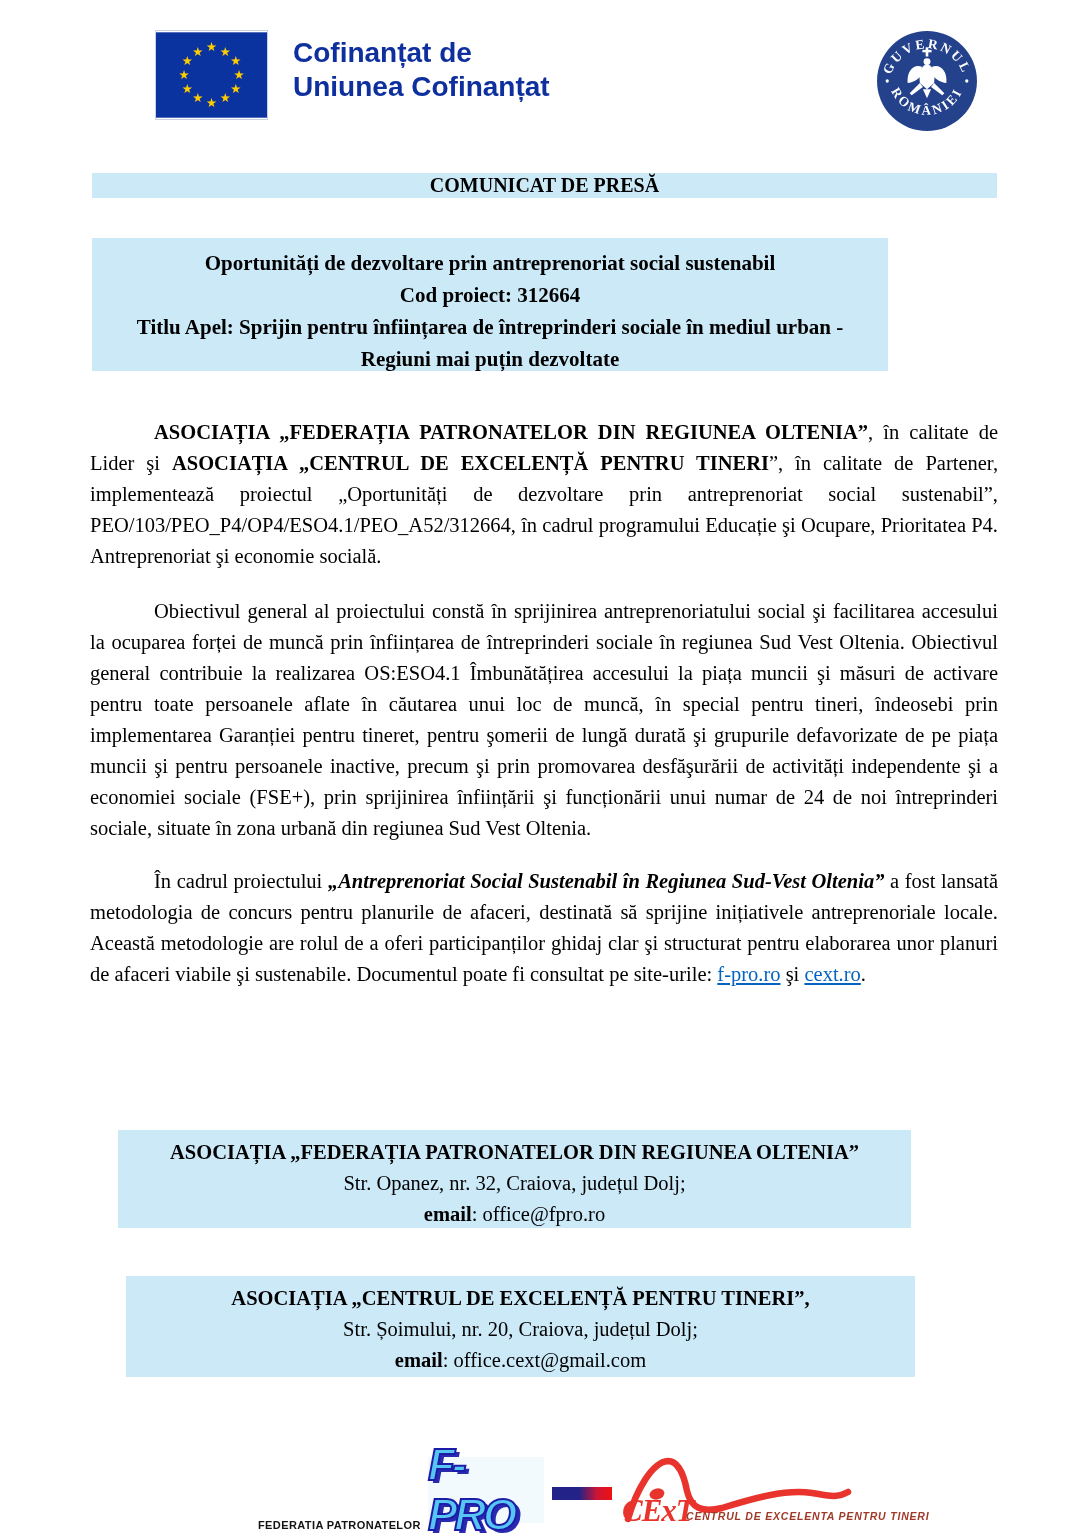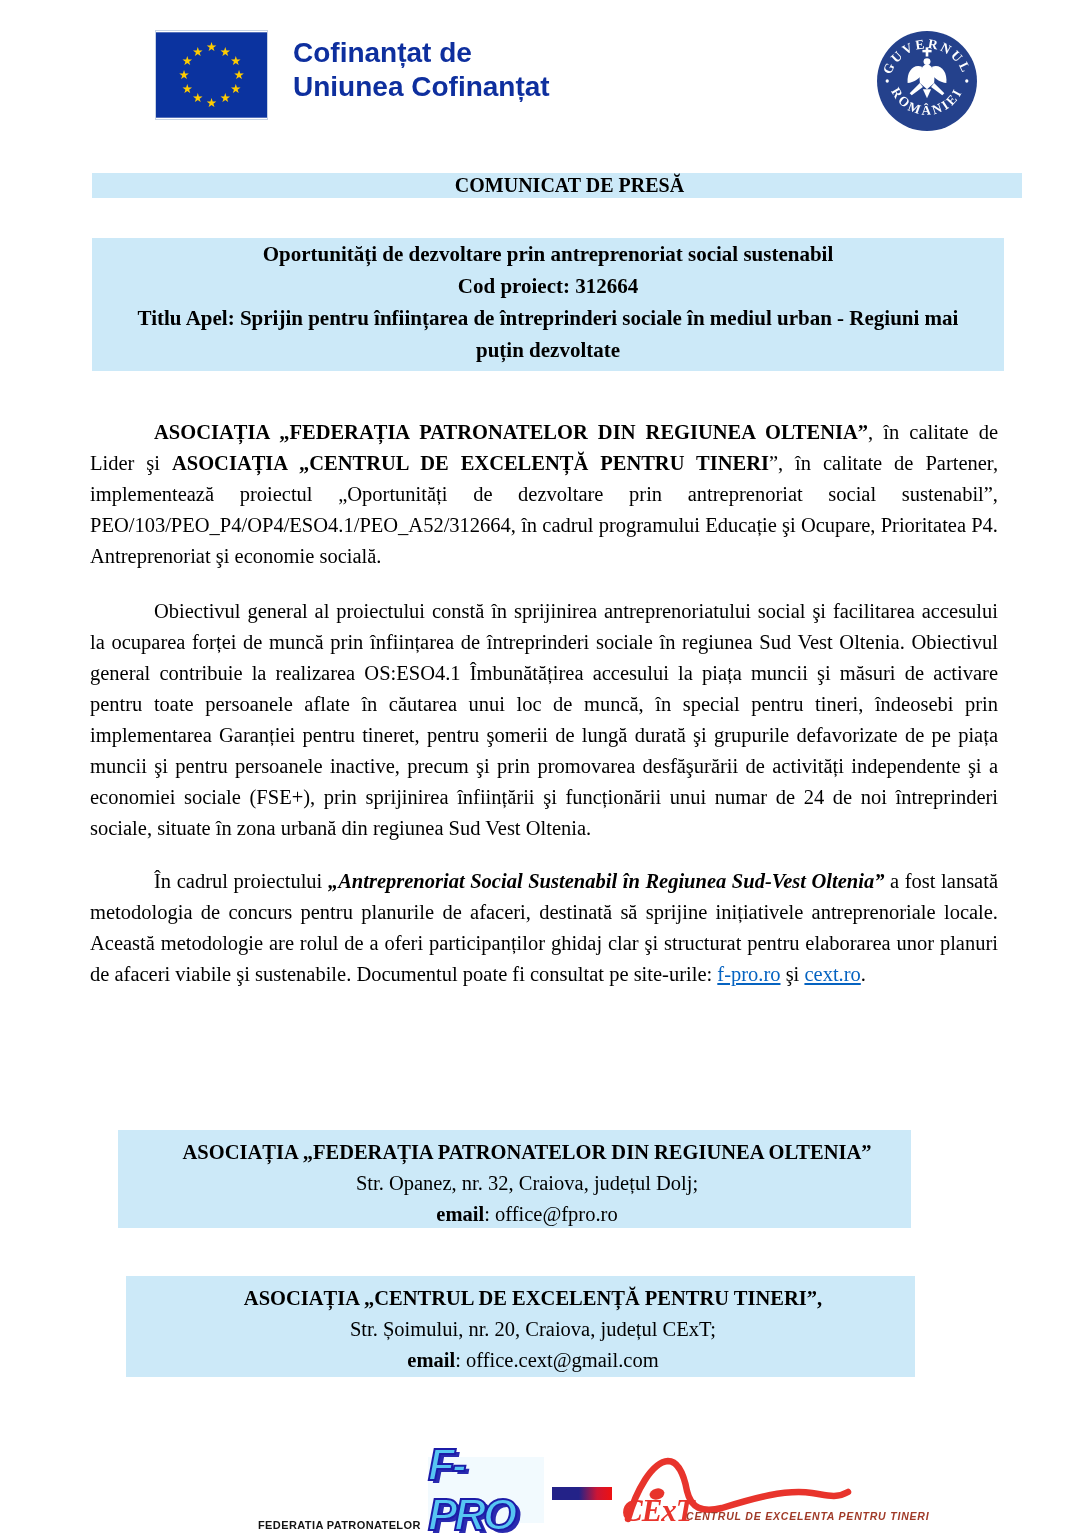--- a/index.html
+++ b/index.html
@@ -18,28 +18,28 @@
     border:1px solid #c6d2e4;box-sizing:border-box;
   }
   #eu-text{
     position:absolute;left:293px;top:36px;
     font-family:"Liberation Sans","DejaVu Sans",sans-serif;
     font-weight:bold;font-size:28px;line-height:34px;
     color:#0e2f9e;letter-spacing:0px;white-space:nowrap;
   }
   #gov-logo{position:absolute;left:876px;top:30px;width:102px;height:102px;}
   
-  .hl{background:#cce9f8;padding-left:25px;}
+  .hl{background:#cce9f8;}
   #banner{
     position:absolute;left:92px;top:173px;width:905px;height:25px;
     text-align:center;font-weight:bold;font-size:20px;line-height:25px;
   }
   #title-box{
-    position:absolute;left:92px;top:238px;width:912px;height:133px;
-    box-sizing:border-box;padding:0 42px 0 42px;
+    position:absolute;left:92px;top:238px;width:796px;height:133px;
+    box-sizing:border-box;padding:9px 42px 0 42px;
     text-align:center;font-weight:bold;font-size:21px;line-height:32px;
   }
   
   .para{
     position:absolute;left:90px;width:908px;
     font-size:20.5px;line-height:31px;
     text-align:justify;text-indent:64px;
   }
   #para1{top:417px;}
   #para2{top:596px;}
@@ -167,21 +167,21 @@
   <div id="para3" class="para"><span class="seg-normal">În cadrul proiectului </span><span class="seg-bolditalic">„Antreprenoriat Social Sustenabil în Regiunea Sud-Vest Oltenia”</span><span class="seg-normal"> a fost lansată metodologia de concurs pentru planurile de afaceri, destinată să sprijine inițiativele antreprenoriale locale. Această metodologie are rolul de a oferi participanților ghidaj clar şi structurat pentru elaborarea unor planuri de afaceri viabile şi sustenabile. Documentul poate fi consultat pe site-urile: </span><a class="seg-link" href="#">f-pro.ro</a><span class="seg-normal"> şi </span><a class="seg-link" href="#">cext.ro</a><span class="seg-normal">.</span></div>
 
   <div id="contact-box-0" class="contact-box hl">
     <div class="contact-name">ASOCIAȚIA „FEDERAȚIA PATRONATELOR DIN REGIUNEA OLTENIA”</div>
     <div>Str. Opanez, nr. 32, Craiova, județul Dolj;</div>
     <div><span class="seg-bold">email</span><span>: office@fpro.ro</span></div>
   </div>
 
   <div id="contact-box-1" class="contact-box hl">
     <div class="contact-name">ASOCIAȚIA „CENTRUL DE EXCELENȚĂ PENTRU TINERI”,</div>
-    <div>Str. Șoimului, nr. 20, Craiova, județul CExT;</div>
+    <div>Str. Șoimului, nr. 20, Craiova, județul Dolj;</div>
     <div><span class="seg-bold">email</span><span>: office.cext@gmail.com</span></div>
   </div>
 
   <div id="federation-text">
     <div>FEDERATIA PATRONATELOR</div>
     <div>DIN REGIUNEA OLTENIA</div>
   </div>
 
   <div id="fpro-logo">
     <span>F-PRO</span>

